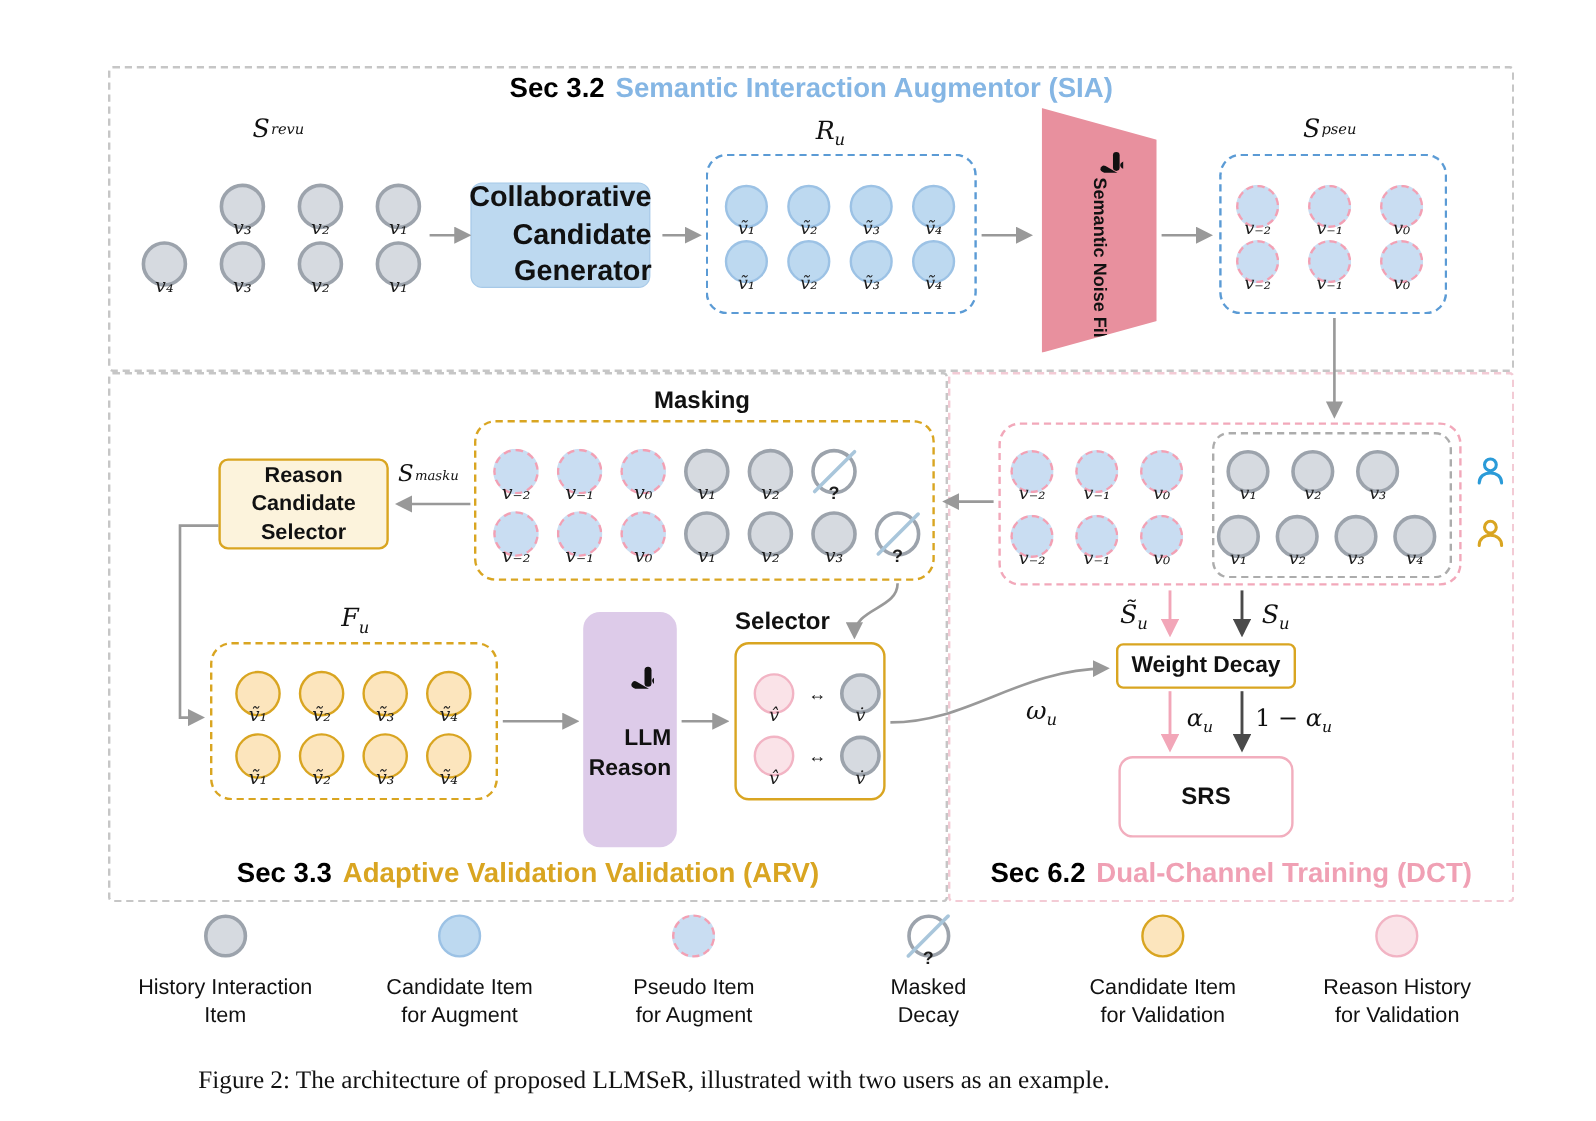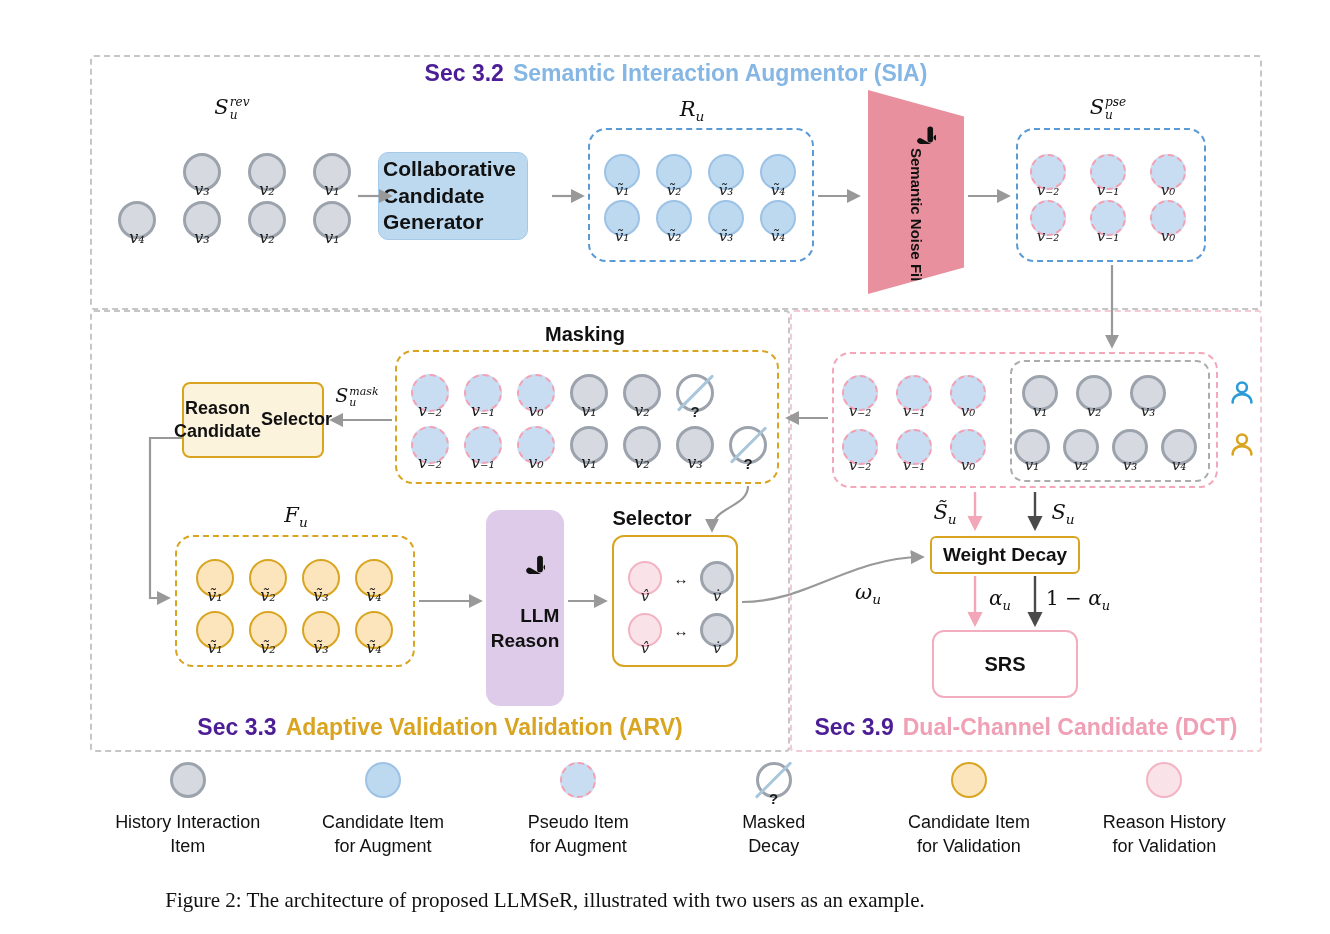--- a/index.html
+++ b/index.html
@@ -11,31 +11,31 @@
   
   .sec-box { position:absolute; border:2px dashed var(--box_gray); border-radius:4px; box-sizing:border-box; }
   .sec-box.sia { left:90px; top:55px; width:1172px; height:255px; }
   .sec-box.arv { left:90px; top:310px; width:700px; height:442px; }
   .sec-box.dct { left:790px; top:310px; width:472px; height:442px; border-color:#F3CBD5; }
 
   .sec-title { position:absolute; font-weight:bold; font-size:23px; text-align:center; }
   .title-sia { left:90px; top:60px; width:1172px; }
   .title-arv { left:100px; top:714px; width:680px; }
   .title-dct { left:796px; top:714px; width:460px; }
-  .sec-num { color:#4c1d95; margin-right:9px; }
+  .sec-num { color:#000000; margin-right:9px; }
   .t-blue { color:var(--sia_blue); }
   .t-gold { color:var(--arv_gold); }
   .t-pink { color:var(--dct_pink); }
 
   
   .mlabel { position:absolute; transform:translateX(-50%); font-family:"DejaVu Serif","DejaVu Sans",serif;
             font-size:21px; white-space:nowrap; }
   .mlabel .mbase { font-style:italic; }
   .mlabel .mpre { font-style:normal; }
-  .ss { display:inline-flex; flex-direction:column; vertical-align:middle; line-height:1.0;
+  .ss { display:inline-flex; flex-direction:row; vertical-align:middle; line-height:1.0;
         font-size:0.58em; font-style:italic; margin-left:1px; }
   .mlabel sub { font-style:italic; font-size:0.65em; }
 
   
   .cgroup { position:absolute; display:flex; }
   .circle { width:38px; height:38px; border-radius:50%; display:flex; align-items:center; justify-content:center;
             position:relative; box-sizing:border-box; flex:none; background:#fff; }
   .cgroup.s36 .circle { width:36px; height:36px; }
   .cgroup.s34 .circle { width:34px; height:34px; }
   .clabel { font-family:"DejaVu Serif","DejaVu Sans",serif; font-style:italic; font-size:16px; color:#1c1c1c; line-height:1;margin-top:36px; }
@@ -45,36 +45,36 @@
   .circle.pseudo    { background:var(--pseudo_fill);     border:2.5px dashed var(--pseudo_border); }
   .circle.masked    { background:#ffffff;                border:3px solid var(--history_border); }
   .circle.masked .clabel { font-style:normal; font-weight:bold; font-family:"Liberation Sans",sans-serif; font-size:15px; }
   .circle.validation{ background:var(--validation_fill); border:2.5px solid var(--validation_border); }
   .circle.reason    { background:var(--reason_fill);     border:2.5px solid var(--reason_border); }
   .slash { position:absolute; width:3px; height:50px; background:#A9C6DB; left:50%; top:50%;
            margin:-25px 0 0 -1.5px; transform:rotate(45deg); border-radius:2px; }
   .pair-arrow { align-self:center; width:22px; text-align:center; font-size:15px; font-weight:bold; color:#111; }
 
   
-  .ccg { position:absolute; left:378px; top:152px; width:150px; height:88px; background:var(--ccg_fill);
+  .ccg { position:absolute; left:392px; top:152px; width:150px; height:88px; background:var(--ccg_fill);
          border:1px solid #A6C9E8; border-radius:10px; display:flex; align-items:center; justify-content:center;
-         text-align:left; font-weight:bold; font-size:21px; line-height:1.28; padding:4px; box-sizing:border-box; }
+         text-align:right; font-weight:bold; font-size:24px; line-height:1.28; padding:4px; box-sizing:border-box; }
   .ru-box   { position:absolute; left:588px;  top:128px; width:226px; height:134px; border:2.5px dashed var(--blue_dash); border-radius:18px; box-sizing:border-box; }
   .spse-box { position:absolute; left:1016px; top:128px; width:190px; height:134px; border:2.5px dashed var(--blue_dash); border-radius:18px; box-sizing:border-box; }
   .snf { position:absolute; left:868px; top:90px; width:96px; height:204px; background:var(--snf_fill);
          clip-path:polygon(0 0, 100% 13%, 100% 87%, 0 100%);
          display:flex; flex-direction:column; align-items:center; padding-top:16px; box-sizing:border-box; }
   .oai { width:40px; height:40px; }
   .snf-text { writing-mode:vertical-rl; font-weight:bold; font-size:15px; margin-top:4px; white-space:nowrap;
               letter-spacing:0px; color:#111; height:146px; }
   .masking-box { position:absolute; left:395px; top:350px; width:384px; height:134px; border:2.5px dashed var(--arv_gold); border-radius:18px; box-sizing:border-box; }
   .fu-box      { position:absolute; left:175px; top:535px; width:240px; height:132px; border:2.5px dashed var(--arv_gold); border-radius:18px; box-sizing:border-box; }
   .scoring-box { position:absolute; left:612px; top:535px; width:126px; height:132px; border:2.5px solid var(--arv_gold); border-radius:12px; background:#fff; box-sizing:border-box; }
   .rcs { position:absolute; left:182px; top:382px; width:142px; height:76px; background:var(--rcs_fill);
-         border:2.5px solid var(--arv_gold); border-radius:8px; display:flex; flex-direction:row; align-items:center;
+         border:2.5px solid var(--arv_gold); border-radius:8px; display:flex; flex-direction:column; align-items:center;
          justify-content:center; font-weight:bold; font-size:18px; line-height:1.3; text-align:center; box-sizing:border-box; }
   .llm { position:absolute; left:486px; top:510px; width:78px; height:196px; background:var(--llm_fill); border-radius:14px;
          display:flex; flex-direction:column; align-items:center; padding-top:24px; box-sizing:border-box; }
   .llm-text { margin-top:30px; font-weight:bold; font-size:19px; text-align:right; line-height:1.3; }
   .lbl { position:absolute; transform:translateX(-50%); font-weight:bold; font-size:20px; }
   .lbl-masking { left:585px; top:323px; }
   .lbl-scoring { left:652px; top:507px; }
 
   .dct-pink-box { position:absolute; left:832px;  top:352px; width:386px; height:136px; border:2.5px dashed #F2A8BA; border-radius:18px; box-sizing:border-box; }
   .dct-gray-box { position:absolute; left:1010px; top:360px; width:200px; height:122px; border:2px dashed #ACACAC; border-radius:14px; box-sizing:border-box; }
@@ -122,21 +122,21 @@
   <div class="sec-box arv"></div>
   <div class="sec-box dct"></div>
 
   <div class="sec-title title-sia">
     <span class="sec-num">Sec 3.2</span><span class="t-blue">Semantic Interaction Augmentor (SIA)</span>
   </div>
   <div class="sec-title title-arv">
     <span class="sec-num">Sec 3.3</span><span class="t-gold">Adaptive Validation Validation (ARV)</span>
   </div>
   <div class="sec-title title-dct">
-    <span class="sec-num">Sec 3.9</span><span class="t-pink">Dual-Channel Candidate (DCT)</span>
+    <span class="sec-num">Sec 6.2</span><span class="t-pink">Dual-Channel Training (DCT)</span>
   </div>
 
   <div class="mlabel" style="left:232px; top:95px;"><i class="mbase">S</i><span class="ss">
         <span>rev</span>
         <span>u</span>
       </span></div>
   <div class="mlabel" style="left:692px; top:97px;"><i class="mbase">R</i><sub>u</sub></div>
   <div class="mlabel" style="left:1108px;top:95px;"><i class="mbase">S</i><span class="ss">
         <span>pse</span>
         <span>u</span>

